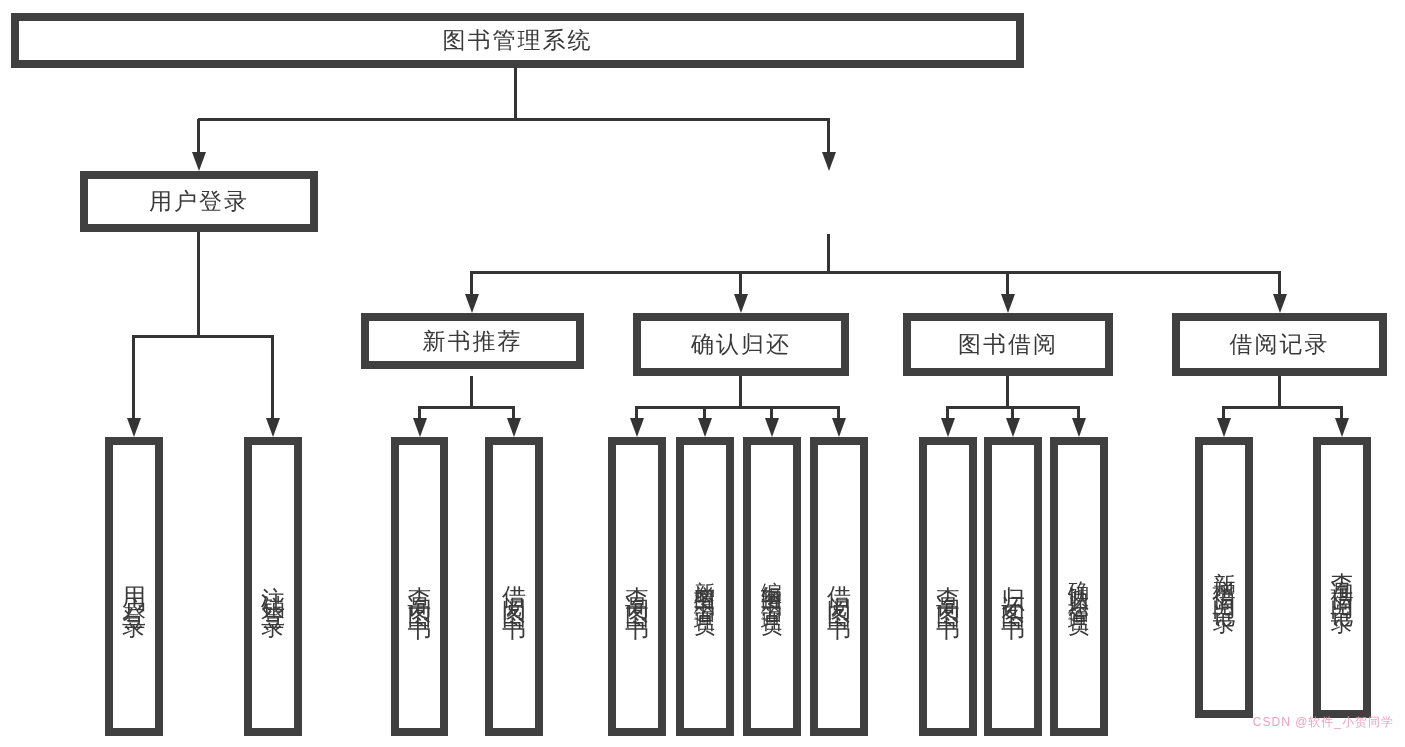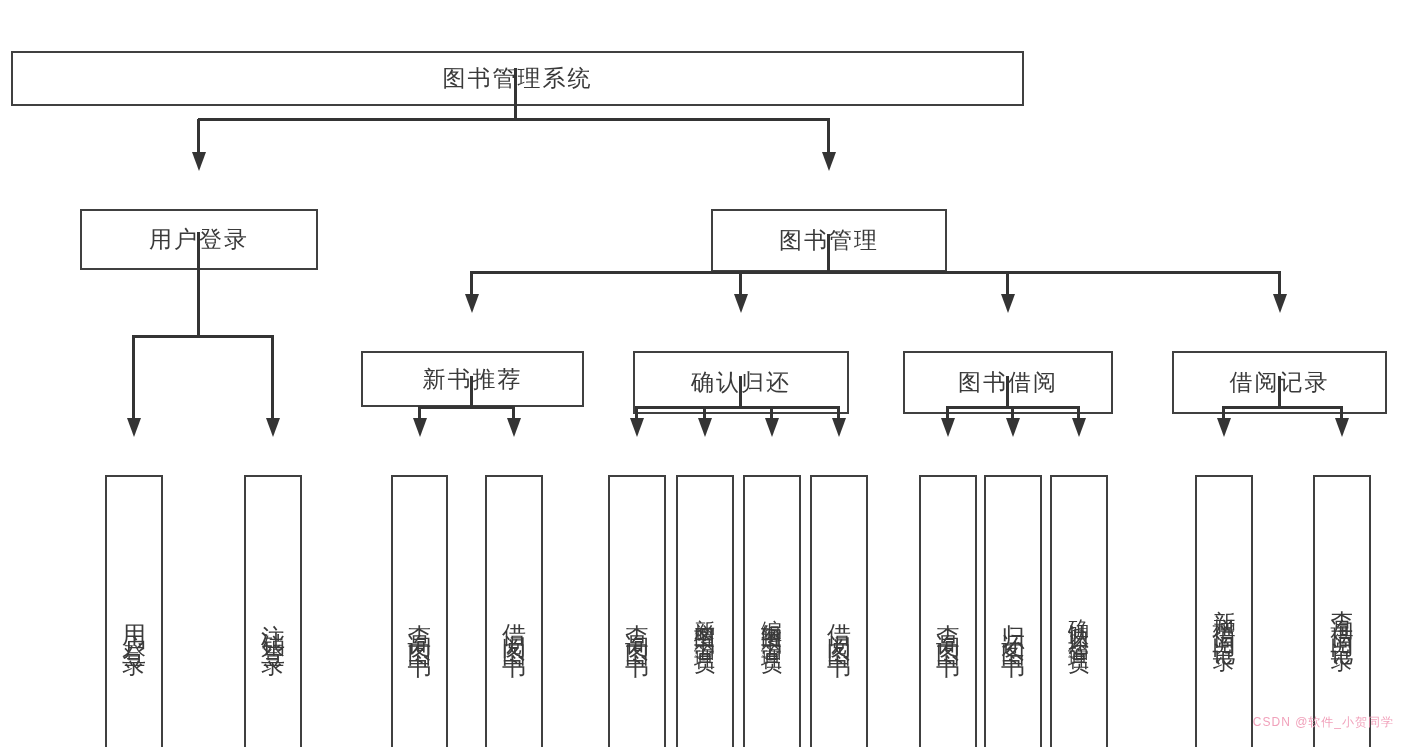--- a/index.html
+++ b/index.html
@@ -8,26 +8,25 @@
     width: 1405px;
     height: 747px;
     background: #ffffff;
     font-family: "Liberation Sans", "DejaVu Sans", sans-serif;
     color: #3a3a3a;
     overflow: hidden;
   }
   .node {
     position: absolute;
     box-sizing: border-box;
-    border: 2px solid #404040;
+    border: 8px solid #404040;
     background: #ffffff;
     display: flex;
     align-items: center;
     justify-content: center;
-    margin-top: 38px;
   }
   .hnode { font-size: 23px; letter-spacing: 2px; }
   .leaf .vtext {
     writing-mode: vertical-rl;
     text-orientation: mixed;
     line-height: 1;
     white-space: nowrap;
   }
   .v4  { font-size: 24px; letter-spacing: 10px; }
   .v6  { font-size: 23px; letter-spacing: 8px; }
@@ -68,23 +67,20 @@
 
   <div class="v-line" style="left:514px; top:68px;  height:52px;"></div>
   <div class="h-line" style="left:198px; top:118px; width:632px;"></div>
   <div class="v-line" style="left:197px; top:119px; height:35px;"></div>
   <div class="v-line" style="left:827px; top:119px; height:35px;"></div>
   <div class="arrow-head" style="left:192px; top:152px;"></div>
   <div class="arrow-head" style="left:822px; top:152px;"></div>
 
   <div class="node hnode" style="left:80px; top:171px; width:238px; height:61px;">
     <span>用户登录</span>
-  </div>
-  <div class="node hnode" style="left:711px; top:171px; width:236px; height:63px;">
-    <span>图书管理</span>
   </div>
 
   <div class="v-line" style="left:197px; top:232px; height:106px;"></div>
   <div class="h-line" style="left:133px; top:335px; width:141px;"></div>
   <div class="v-line" style="left:132px; top:335px; height:85px;"></div>
   <div class="v-line" style="left:271px; top:335px; height:85px;"></div>
   <div class="arrow-head" style="left:127px; top:418px;"></div>
   <div class="arrow-head" style="left:266px; top:418px;"></div>
 
   <div class="v-line" style="left:827px; top:234px; height:40px;"></div>

